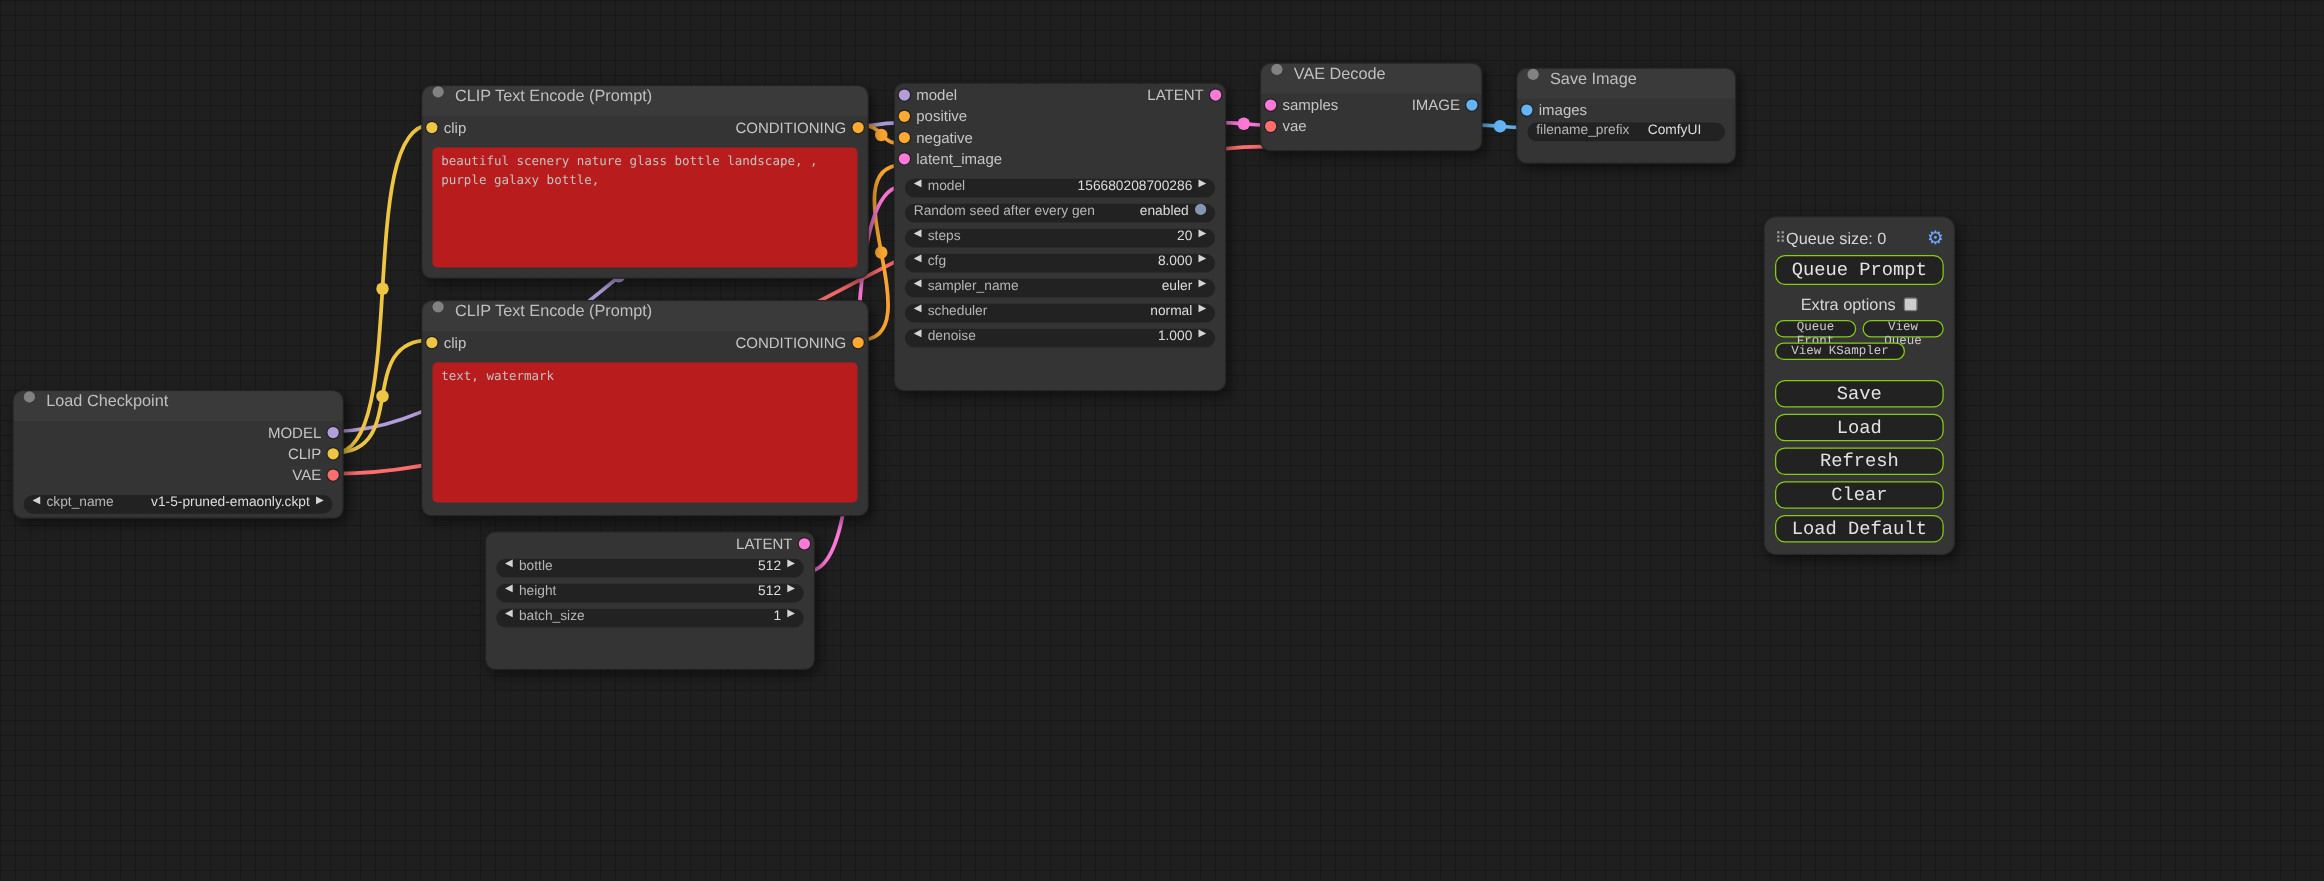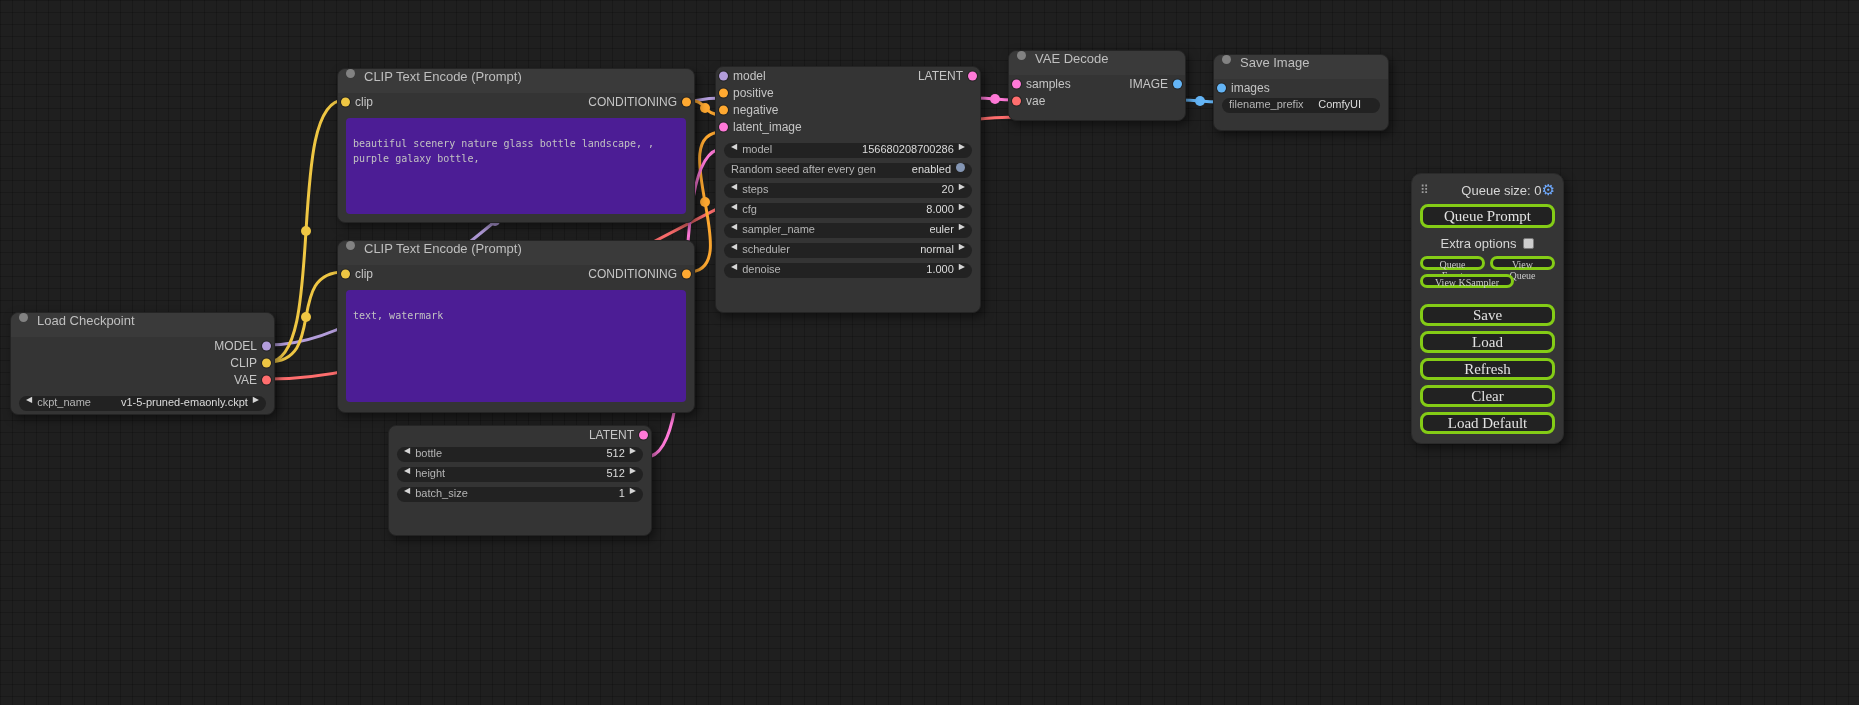--- a/index.html
+++ b/index.html
@@ -19,28 +19,28 @@
 .dot.in{left:3px}.dot.out{right:3px}
 .slot-label{position:absolute;top:50%;transform:translateY(-50%);font-size:12px;color:#c5c5c5;white-space:nowrap}
 .slot-label.inl{left:17px}.slot-label.outl{right:17px}
 .c-model{background:#b39ddb}.c-clip{background:#eec643}.c-vae{background:#ff6e6e}
 .c-cond{background:#ffa931}.c-latent{background:#ff79d8}.c-image{background:#64b5f6}
 .widget{display:flex;height:15px;background:#222;border-radius:8px;margin:0 8px 5px;padding:0 7px;font-size:11px;color:#b5b5b5;gap:5px}
 .widget .arrow{font-size:8px;color:#d5d5d5;line-height:1;flex:none}
 .w-label{white-space:nowrap}
 .w-value{margin-left:auto;color:#dcdcdc;white-space:nowrap}
 .toggle-dot{width:9px;height:9px;border-radius:50%;background:#8496b4;flex:none}
-.textbox{margin:8px 8px 0;background:#4c1d95;border-radius:4px;padding:19px 7px;font-family:"DejaVu Sans Mono",monospace;font-size:10px;line-height:1.45;color:#c2c2c2;white-space:pre-wrap;overflow:hidden}
+.textbox{margin:8px 8px 0;background:#b91c1c;border-radius:4px;padding:5px 7px;font-family:"DejaVu Sans Mono",monospace;font-size:10px;line-height:1.45;color:#c2c2c2;white-space:pre-wrap;overflow:hidden}
 .mt8{margin-top:8px}
 #menu{position:absolute;z-index:3;left:1411px;top:173px;width:153px;background:#353535;border:1px solid #2a2a2a;border-radius:10px;box-shadow:3px 4px 10px rgba(0,0,0,.5);padding:6px 8px 9px;display:flex;flex-direction:column}
 .menu-top{display:flex;align-items:center;height:20px;margin-bottom:2px}
 .drag-handle{color:#9d9d9d;font-size:12px}
-.queue-size{flex:1;text-align:right;font-size:13px;color:#d6d6d6}
+.queue-size{flex:1;text-align:left;font-size:13px;color:#d6d6d6}
 .gear{color:#6faaff;font-size:15px;cursor:pointer}
-button{font-family:Liberation Serif, serif;background:#222;border:3px solid #84cc16;color:#e2e2e2;border-radius:8px;cursor:pointer}
+button{font-family:Liberation Mono, monospace;background:#222;border:1px solid #84cc16;color:#e2e2e2;border-radius:8px;cursor:pointer}
 .btn-queue{height:24px;font-size:15px;margin:2px 0 6px}
 .extra-row{display:flex;align-items:center;justify-content:center;gap:7px;font-size:13px;color:#d6d6d6;margin:2px 0 5px}
 .checkbox{width:11px;height:11px;background:#cdcdcd;border:1px solid #7a7a7a;border-radius:2px;cursor:pointer}
 .sm-row{display:flex;gap:5px;margin-bottom:4px}
 .btn-sm{height:14px;font-size:10px;border-radius:7px;padding:0 6px;color:#cacaca;flex:1}
 .btn-sm.solo{flex:none;align-self:center;padding:0 12px}
 .btn-big{height:22px;font-size:15px;margin-top:5px}
 .menu-gap{height:7px}
 </style>
 </head>

